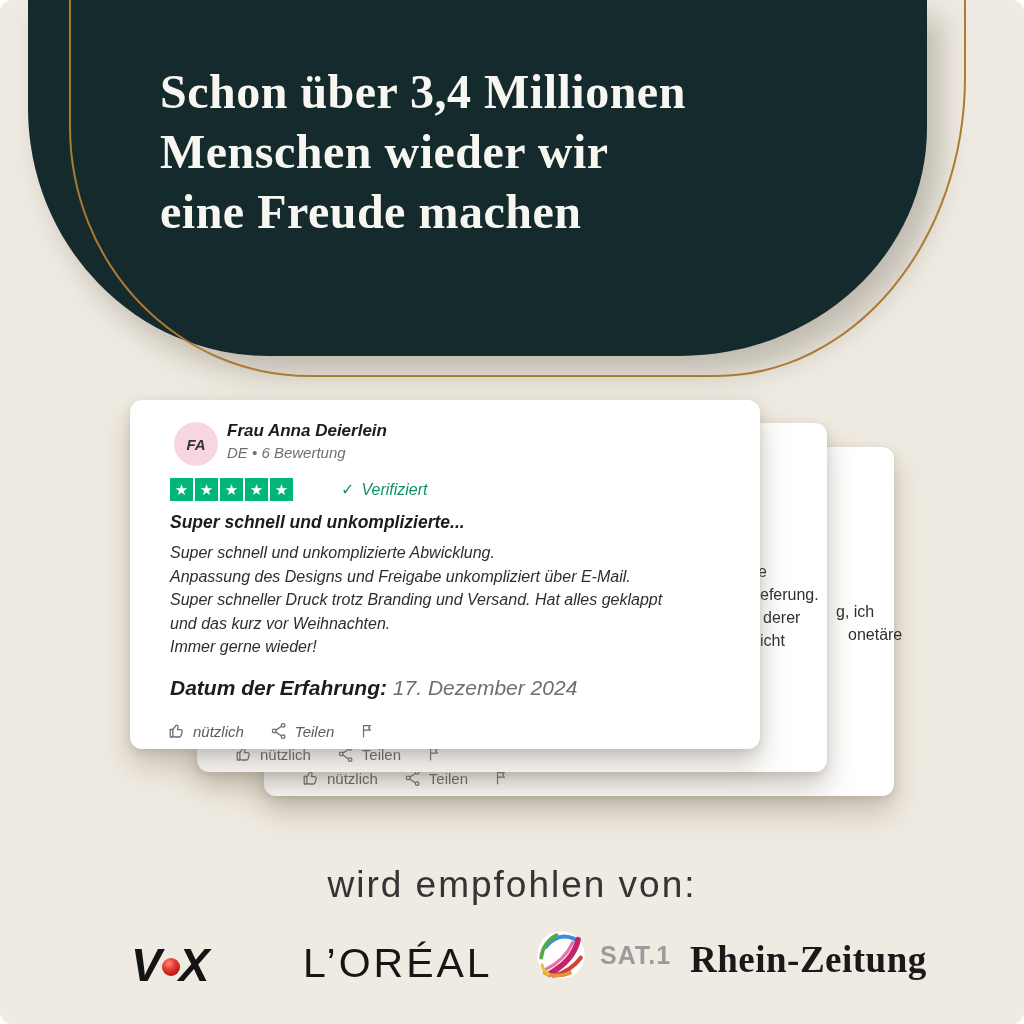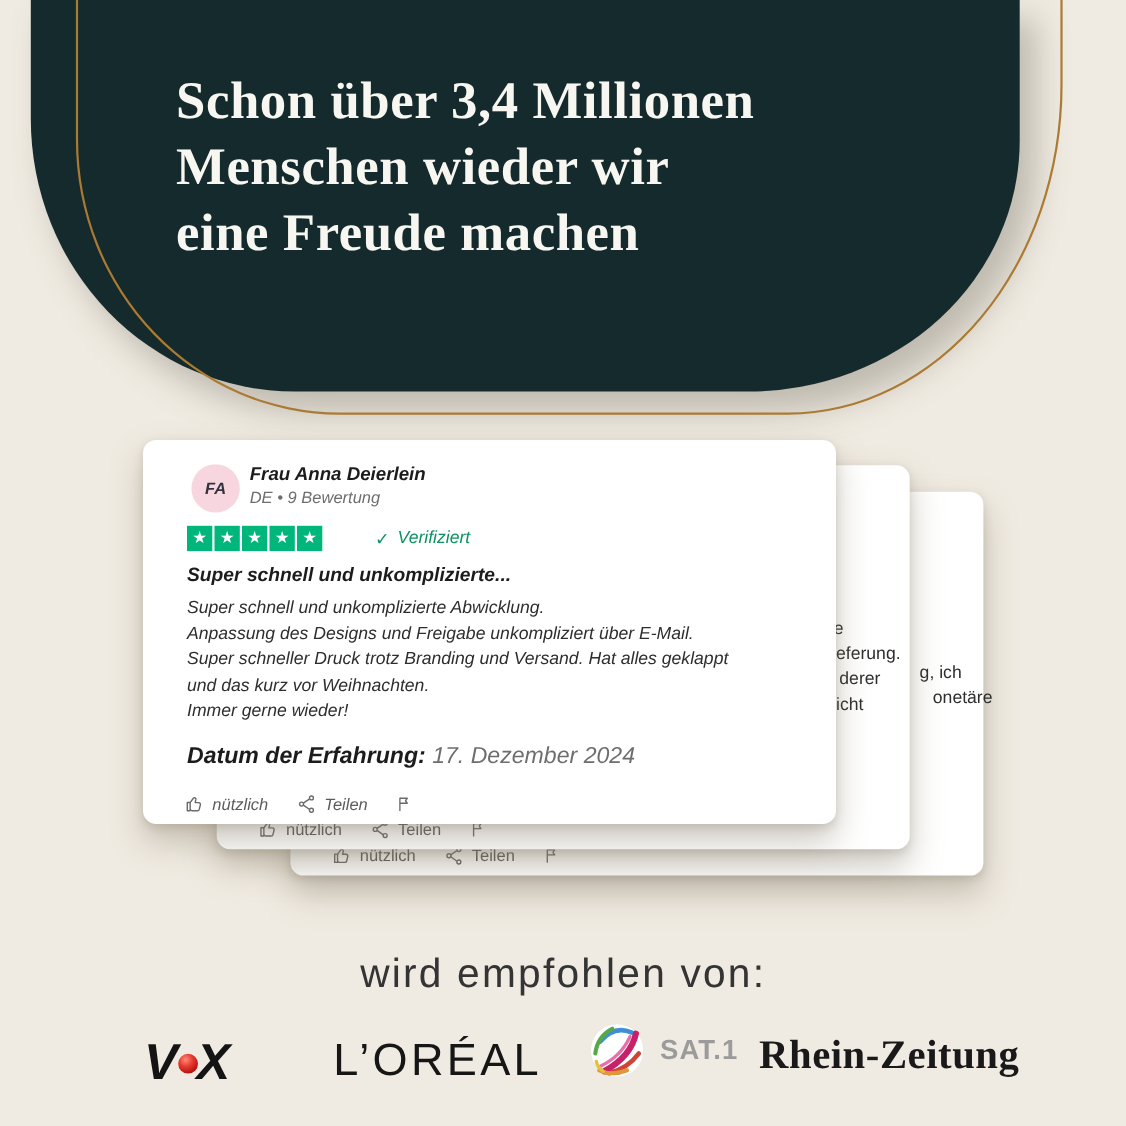--- a/index.html
+++ b/index.html
@@ -1,20 +1,21 @@
 <!DOCTYPE html>
 <html style="--bg: #f0ebe2; --hero-bg: #152a2c; --gold: #ab7a33; --star-green: #00b67a; --verified-green: #0e9360; --avatar-pink: #f8d6e0; --card-bg: #ffffff; --text-dark: #1c1c1c; --text-gray: #6e6e6e; --action-gray: #5c5c5c;"><head>
 <meta charset="utf-8">
 <style>
   html,body{margin:0;padding:0;}
   body{width:1024px;height:1024px;overflow:hidden;}
   .canvas{
     position:relative;width:1024px;height:1024px;
     background:var(--bg,#f0ebe2);
     font-family:"Liberation Sans","DejaVu Sans",sans-serif;
+    border-radius:12px;
   }
 
   
   .hero{
     position:absolute;left:28px;top:0;width:899px;height:356px;
     background:var(--hero-bg,#152a2c);
     border-radius:0 0 247px 240px / 0 0 228px 248px;
     box-shadow:14px 18px 30px rgba(100,95,80,.35);
     z-index:1;
   }
@@ -157,21 +158,21 @@
             <path d="M5 21V3.8"></path>
             <path d="M5 4.5h9.5l-2.3 3.2 2.3 3.2H5"></path>
           </svg>
       </span>
     </div>
   </div>
 
   <div class="card c1">
     <div class="avatar">FA</div>
     <div class="reviewer-name">Frau Anna Deierlein</div>
-    <div class="reviewer-meta">DE • 9 Bewertung</div>
+    <div class="reviewer-meta">DE • 6 Bewertung</div>
 
     <div class="rating-row">
       <span class="stars">
           <span class="star-box">★</span>
           <span class="star-box">★</span>
           <span class="star-box">★</span>
           <span class="star-box">★</span>
           <span class="star-box">★</span>
         </span>
       <span class="verified">

